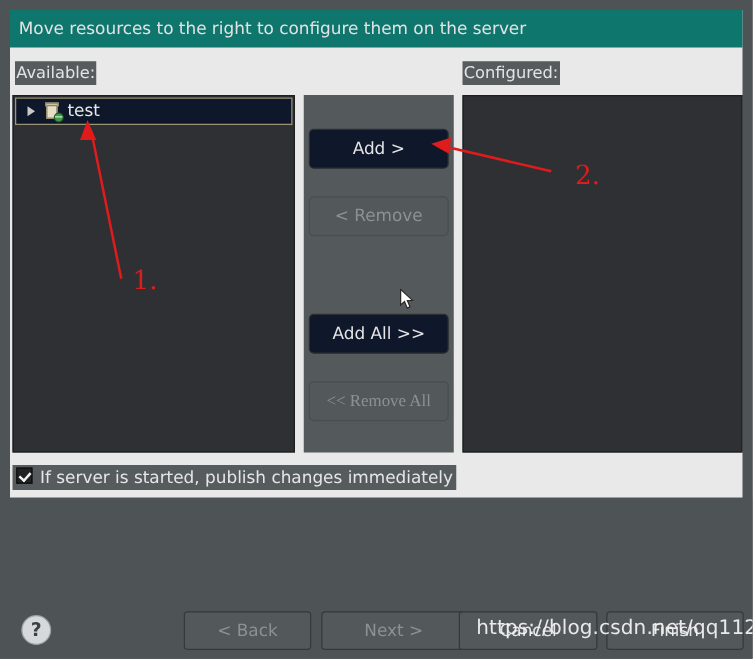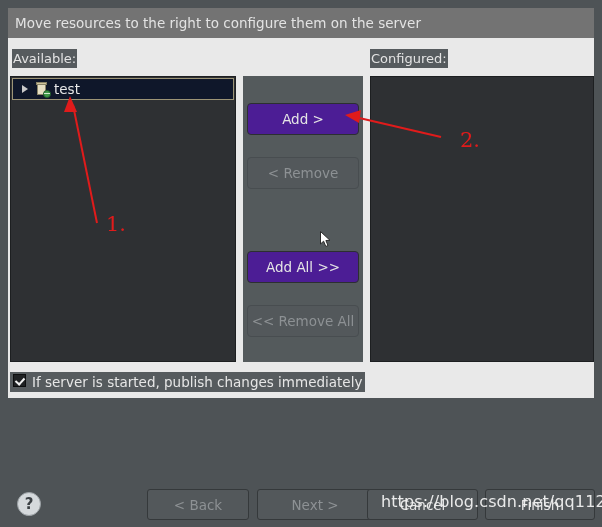--- a/index.html
+++ b/index.html
@@ -29,21 +29,21 @@
     box-sizing: border-box;
   }
 
   
   #description-bar {
     position: absolute;
     left: 8px;
     top: 8px;
     width: 586px;
     height: 30px;
-    background: #737373;
+    background: #0f766e;
     display: flex;
     align-items: center;
     box-sizing: border-box;
     padding-left: 7px;
   }
   #description-bar .desc-text {
     font-size: 13.5px;
     color: #e3e3e3;
     white-space: nowrap;
   }
@@ -174,38 +174,38 @@
     background: #545a5c;
     box-sizing: border-box;
   }
   .side-button {
     position: absolute;
     left: 4px;
     width: 112px;
     height: 32px;
     border: 1px solid #2c2f31;
     border-radius: 4px;
-    background: #4c1d95;
+    background: #0f172a;
     color: #e5e5e5;
     font-size: 13.5px;
     display: flex;
     align-items: center;
     justify-content: center;
     box-sizing: border-box;
     white-space: nowrap;
   }
   .side-button.disabled {
     color: #8d9194;
     border-color: #484d50;
     background: #53585b;
   }
   #btn-add      { top: 27px; }
   #btn-remove   { top: 81px; }
   #btn-add-all  { top: 175px; }
-  #btn-remove-all { top: 229px; }
+  #btn-remove-all { top: 229px; font-family: Liberation Serif, serif; }
 
   
   #publish-row {
     position: absolute;
     left: 10px;
     top: 372px;
     display: flex;
     align-items: flex-start;
     background: #565b5e;
     padding: 2px 3px 2px 3px;

